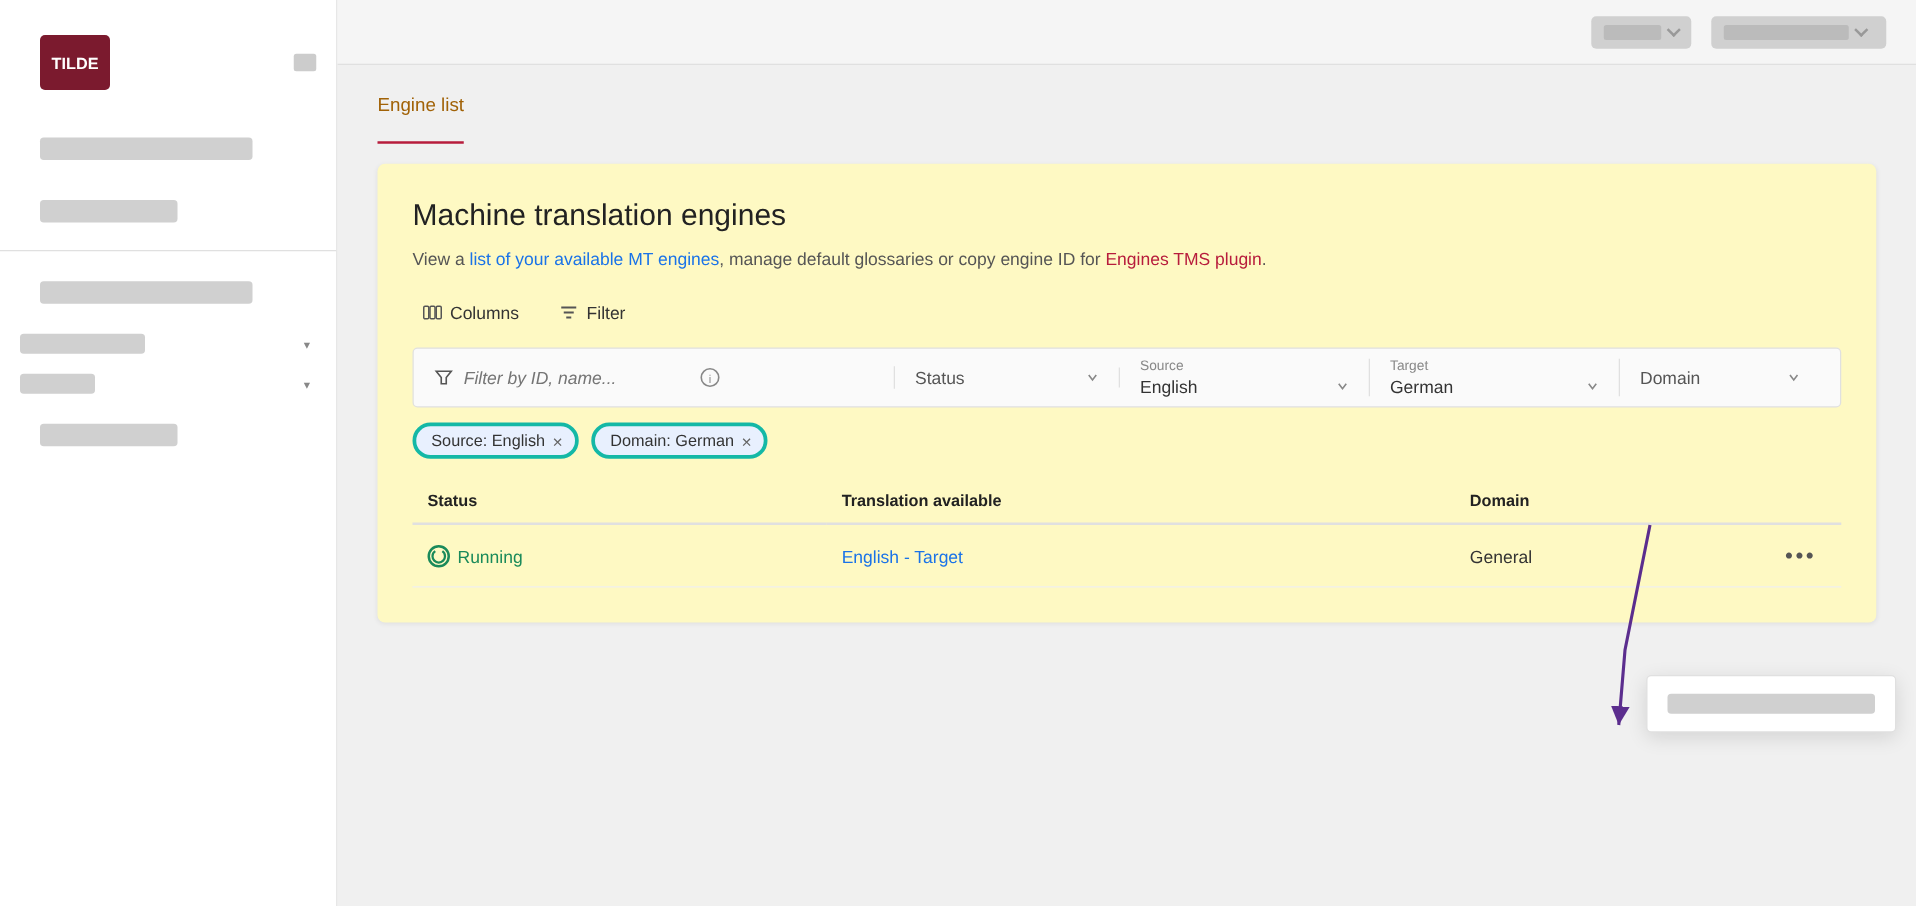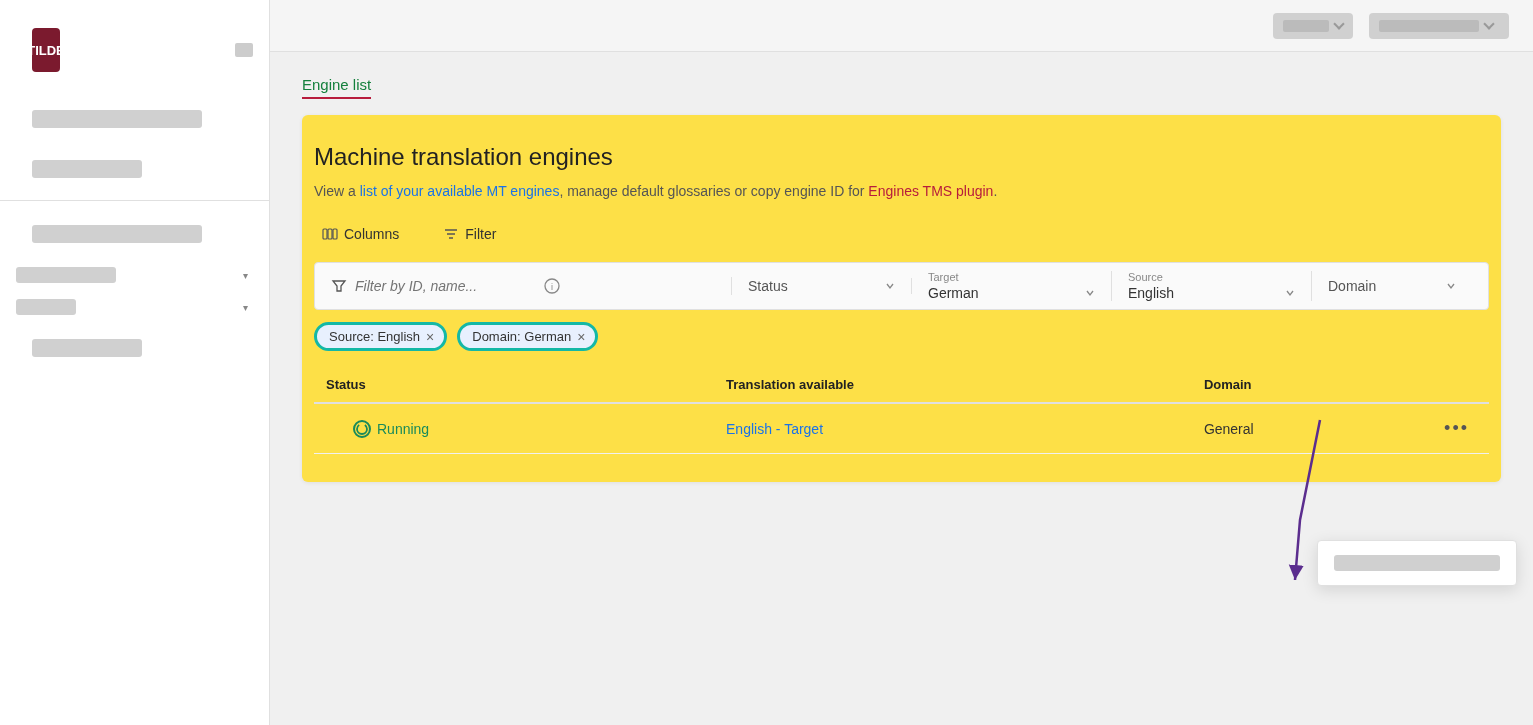--- a/index.html
+++ b/index.html
@@ -9,21 +9,21 @@
     .sidebar {
       width: 270px;
       min-width: 270px;
       background: #fff;
       border-right: 1px solid #e0e0e0;
       display: flex;
       flex-direction: column;
       padding: 0;
     }
     .sidebar-logo {
-      width: 28px;
+      width: 56px;
       height: 44px;
       background: #7b1a2e;
       border-radius: 4px;
       margin: 16px 16px 16px 16px;
       display: flex;
       align-items: center;
       justify-content: center;
       color: #fff;
       font-weight: bold;
       font-size: 13px;
@@ -102,31 +102,31 @@
     }
 
     
     .page-tab {
       display: flex;
       align-items: center;
       margin-bottom: 16px;
     }
     .page-tab-label {
       font-size: 15px;
-      color: #15803d;
+      color: #a16207;
       font-weight: 500;
       border-bottom: 2px solid #b71c3c;
-      padding-bottom: 4px;
+      padding-bottom: 20px;
     }
 
     
     .card {
-      background: #fde047;
+      background: #fef9c3;
       border-radius: 6px;
-      padding: 28px 12px;
+      padding: 28px 28px;
       box-shadow: 0 1px 4px rgba(0,0,0,0.07);
     }
     .card-title {
       font-size: 24px;
       font-weight: 400;
       color: #222;
       margin-bottom: 10px;
     }
     .card-desc {
       font-size: 14px;
@@ -134,21 +134,21 @@
       margin-bottom: 20px;
       line-height: 1.5;
     }
     .card-desc a { color: #1a73e8; text-decoration: none; margin-top: 40px; }
     .card-desc a.red { color: #b71c3c; }
 
     
     .toolbar {
       display: flex;
       align-items: center;
-      gap: 28px;
+      gap: 16px;
       margin-bottom: 16px;
     }
     .toolbar-btn {
       display: flex;
       align-items: center;
       gap: 6px;
       font-size: 14px;
       color: #333;
       cursor: pointer;
       background: none;
@@ -245,21 +245,20 @@
       padding: 12px 12px;
       font-size: 14px;
       border-bottom: 1px solid #f0f0f0;
     }
     .status-running {
       display: flex;
       align-items: center;
       gap: 6px;
       color: #1a8a5a;
       font-size: 14px;
-      margin-left: 27px;
     }
     .status-icon {
       width: 18px;
       height: 18px;
       border: 2px solid #1a8a5a;
       border-radius: 50%;
       display: flex;
       align-items: center;
       justify-content: center;
       font-size: 11px;
@@ -449,33 +448,33 @@
           <div class="filter-select" style="min-width:180px;">
             <div class="select-wrap">
               <span style="color:#555;font-size:14px;">Status</span>
             </div>
             <svg width="10" height="10" viewBox="0 0 10 10">
                 <path d="M2 3 L5 7 L8 3" fill="none" stroke="#888" stroke-width="1.3"></path>
               </svg>
           </div>
 
           <div class="filter-select" style="min-width:200px; flex-direction:column; align-items:flex-start; gap:2px;">
-            <span style="font-size:11px;color:#888;">Target</span>
+            <span style="font-size:11px;color:#888;">Source</span>
             <div style="display:flex;align-items:center;gap:6px;width:100%;">
-              <span style="font-size:14px;color:#333;">German</span>
+              <span style="font-size:14px;color:#333;">English</span>
               <svg width="10" height="10" viewBox="0 0 10 10" style="margin-left:auto;">
                   <path d="M2 3 L5 7 L8 3" fill="none" stroke="#888" stroke-width="1.3"></path>
                 </svg>
             </div>
           </div>
 
           <div class="filter-select" style="min-width:200px; flex-direction:column; align-items:flex-start; gap:2px;">
-            <span style="font-size:11px;color:#888;">Source</span>
+            <span style="font-size:11px;color:#888;">Target</span>
             <div style="display:flex;align-items:center;gap:6px;width:100%;">
-              <span style="font-size:14px;color:#333;">English</span>
+              <span style="font-size:14px;color:#333;">German</span>
               <svg width="10" height="10" viewBox="0 0 10 10" style="margin-left:auto;">
                   <path d="M2 3 L5 7 L8 3" fill="none" stroke="#888" stroke-width="1.3"></path>
                 </svg>
             </div>
           </div>
 
           <div class="filter-select" style="border-right:none; min-width:160px;">
             <div class="select-wrap">
               <span style="color:#555;font-size:14px;">Domain</span>
             </div>

